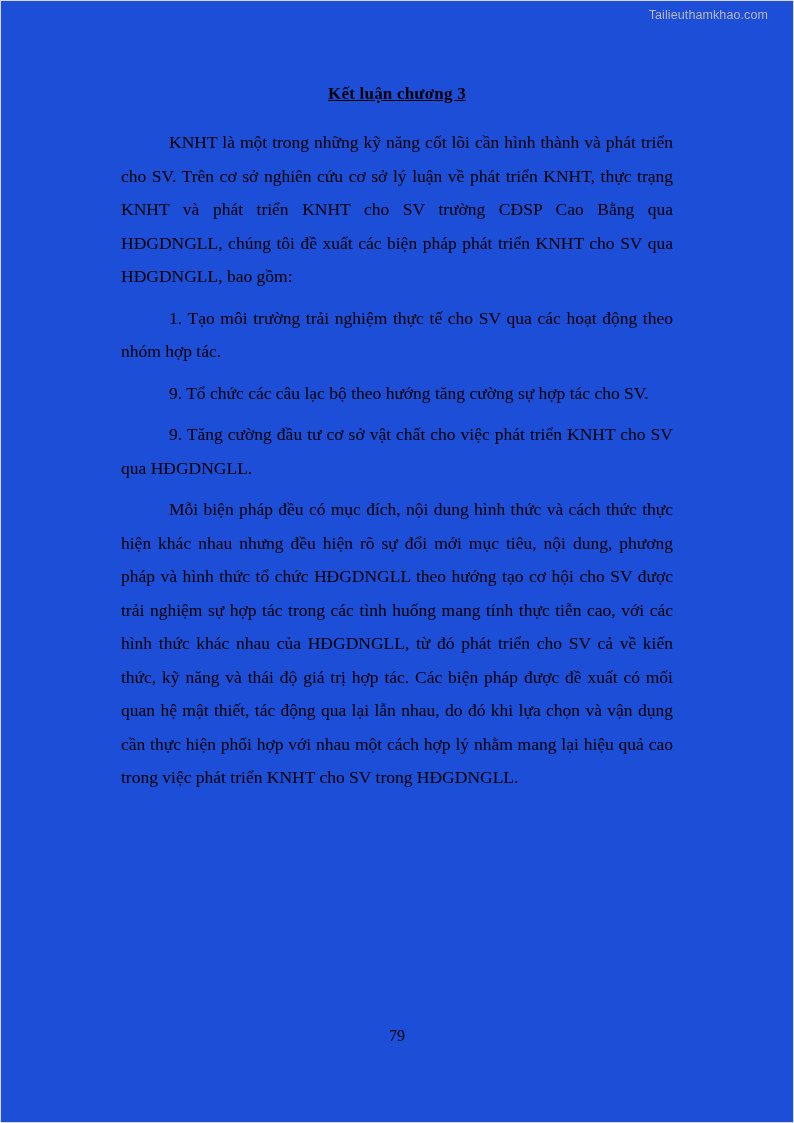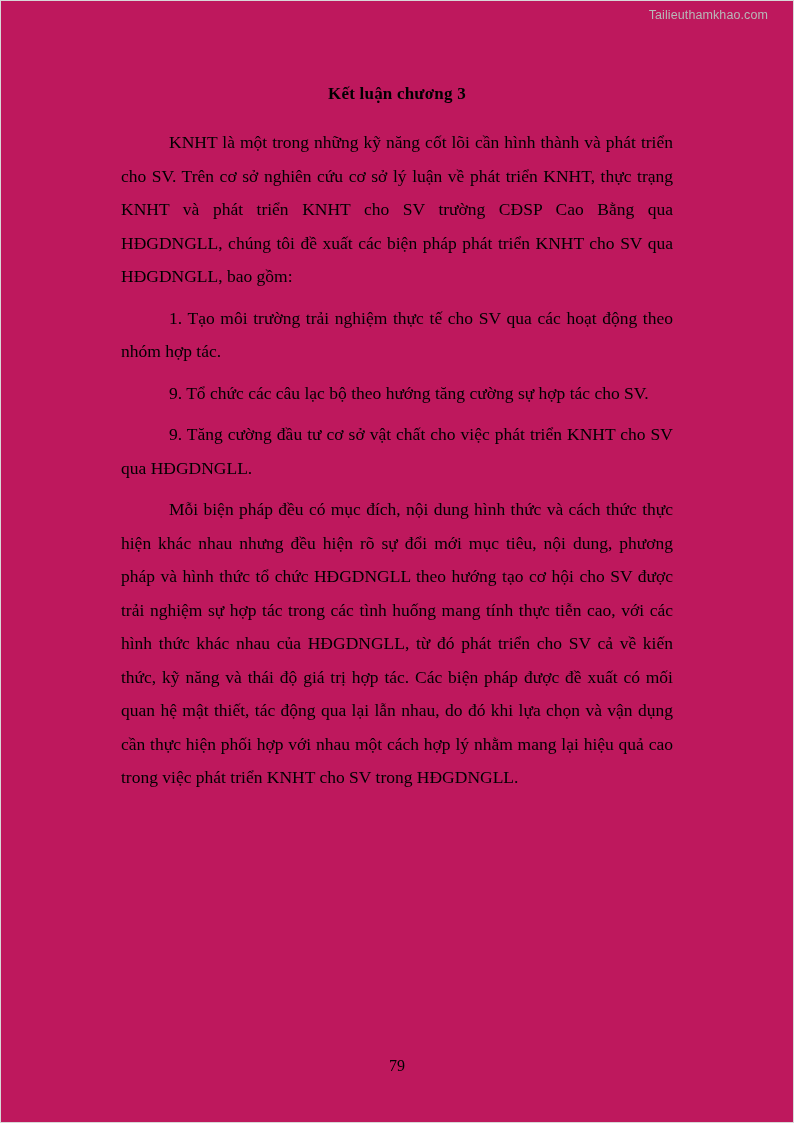--- a/index.html
+++ b/index.html
@@ -15,21 +15,21 @@
     position: relative;
     overflow: hidden;
   }
 
   .page {
     position: absolute;
     top: 0;
     left: 0;
     width: 794px;
     height: 1123px;
-    background: #be185d;
+    background: #1d4ed8;
   }
 
   
   .page-edge-left,
   .page-edge-right,
   .page-edge-bottom,
   .page-edge-top {
     position: absolute;
     background: #d8d8d8;
   }
@@ -55,40 +55,40 @@
     top: 84px;
     width: 568px;
   }
 
   .doc-title {
     text-align: center;
     font-weight: bold;
     font-size: 17px;
     margin: 0 0 22px 0;
     letter-spacing: 0.2px;
+    text-decoration: underline;
   }
 
   p.para {
     margin: 8px;
     font-size: 17.5px;
     line-height: 33.5px;
     text-align: justify;
     text-justify: inter-word;
     text-indent: 48px;
     hyphens: none;
   }
 
   .page-number {
     position: absolute;
     left: 0;
     right: 0;
     top: 1027px;
     text-align: center;
     font-size: 16px;
-    margin-top: 30px;
   }
 </style>
 </head>
 <body>
 
 <div class="page">
 
   <div class="page-edge-top"></div>
   <div class="page-edge-left"></div>
   <div class="page-edge-right"></div>

